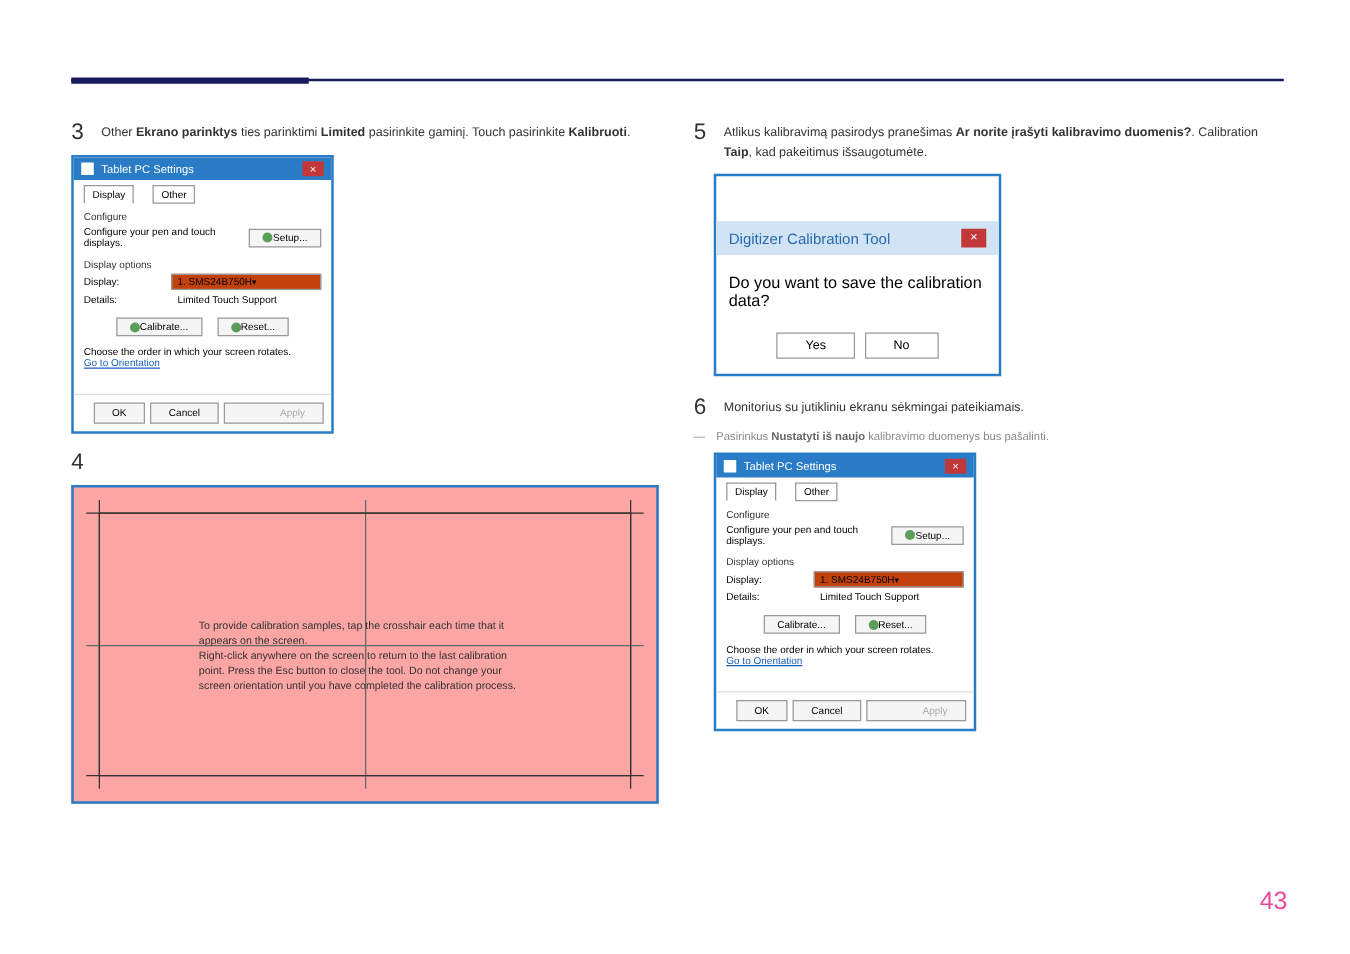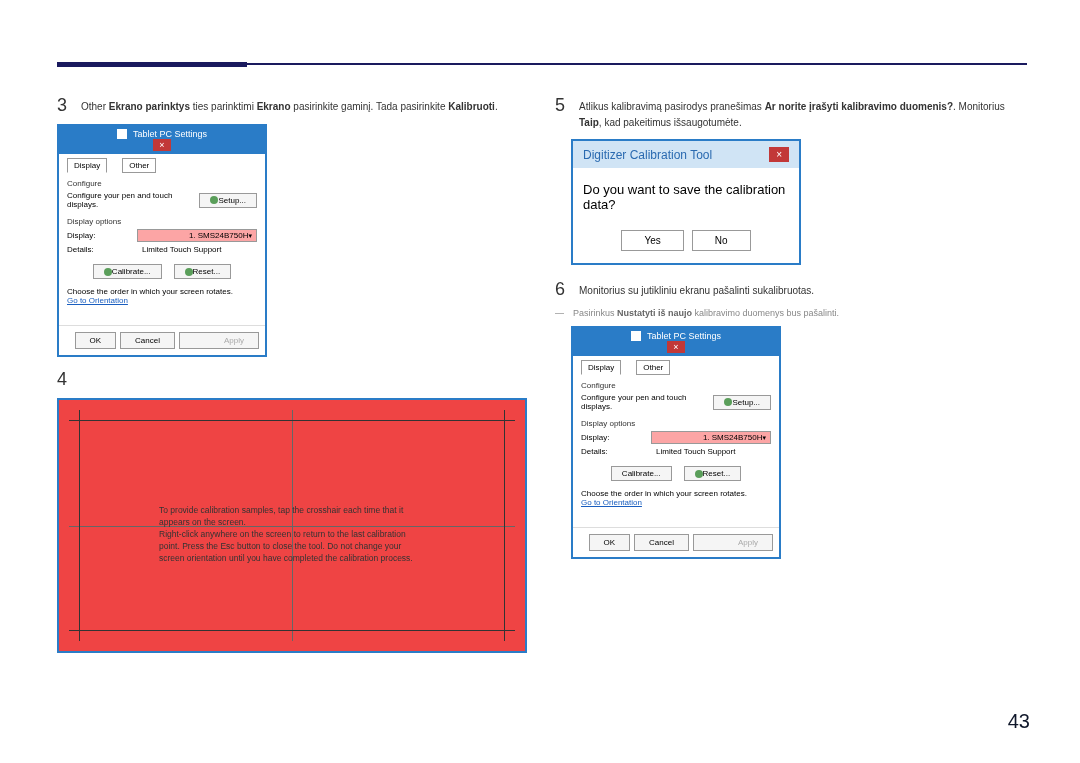--- a/index.html
+++ b/index.html
@@ -9,74 +9,74 @@
   .header-thick { position: absolute; top: 62px; left: 57px; width: 190px; height: 5px; background: #1a1a5e; }
   
   .col-left { position: absolute; top: 95px; left: 57px; width: 475px; }
   .col-right { position: absolute; top: 95px; left: 555px; width: 470px; }
   
   .step { display: flex; align-items: flex-start; margin-bottom: 8px; }
   .step-num { font-size: 18px; font-weight: 300; color: #333; width: 24px; flex-shrink: 0; }
   .step-text { font-size: 10px; color: #333; line-height: 1.6; padding-top: 4px; }
   
   .window { border: 2px solid #2a7cc7; background: #fff; margin-left: 0; margin-bottom: 12px; }
-  .titlebar { background: #2a7cc7; color: #fff; font-size: 9px; padding: 3px 6px; display: flex; align-items: center; justify-content: space-between; flex-direction: column; }
+  .titlebar { background: #2a7cc7; color: #fff; font-size: 9px; padding: 3px 6px; display: flex; align-items: center; justify-content: space-between; }
   .titlebar-left { display: flex; align-items: center; gap: 6px; }
   .title-icon { width: 10px; height: 10px; background: #fff; display: inline-block; }
   .close-btn { background: #c23838; color: #fff; padding: 1px 6px; font-size: 9px; cursor: pointer; }
   .window-body { padding: 4px 8px 10px 8px; font-size: 8px; }
   .tabs { display: flex; gap: 16px; margin-bottom: 6px; }
   .tab { border: 1px solid #999; padding: 2px 6px; font-size: 8px; background: #fff; margin-right: -1px; }
   .tab.active { border-bottom-color: #fff; }
   .section-label { font-size: 8px; color: #333; margin: 3px 0; }
   .row { display: flex; align-items: center; margin: 3px 0; gap: 10px; }
   .row-label { width: 65px; font-size: 8px; }
   .btn { border: 1px solid #999; background: #f5f5f5; font-size: 8px; padding: 2px 10px; cursor: pointer; display: inline-flex; align-items: center; gap: 0; }
   .btn-icon { width: 8px; height: 8px; background: #5a9e5a; border-radius: 50%; display: inline-block; }
-  .dropdown { border: 1px solid #999; font-size: 8px; padding: 1px 4px; background: #fca5a5; min-width: 120px; display: flex; justify-content: flex-end; align-items: center; }
+  .dropdown { border: 1px solid #999; font-size: 8px; padding: 1px 4px; background: #c2410c; min-width: 120px; display: flex; justify-content: flex-start; align-items: center; }
   .caret { font-size: 7px; }
   .link { color: #1a5ebf; text-decoration: underline; font-size: 8px; cursor: pointer; }
   .dialog-btns { display: flex; justify-content: flex-end; gap: 4px; padding: 6px; border-top: 1px solid #ddd; margin-top: 10px; }
   .dialog-btn { border: 1px solid #999; background: #f5f5f5; font-size: 8px; padding: 3px 14px; cursor: pointer; }
   .dialog-btn.disabled { color: #aaa; padding-left: 44px; }
   
-  .calib-screen { border: 2px solid #2a7cc7; background: #ef4444; margin-top: 4px; width: 470px; height: 255px; position: relative; }
+  .calib-screen { border: 2px solid #2a7cc7; background: #fca5a5; margin-top: 4px; width: 470px; height: 255px; position: relative; }
   .calib-inner { position: absolute; inset: 20px; border: 1px solid #333; }
   .gv1 { left: 20px; top: 10px; bottom: 10px; width: 1px; background: #333; position: absolute; }
   .gv2 { right: 20px; top: 10px; bottom: 10px; width: 1px; background: #333; position: absolute; }
   .gh1 { top: 20px; left: 10px; right: 10px; height: 1px; background: #333; position: absolute; }
   .gh2 { bottom: 20px; left: 10px; right: 10px; height: 1px; background: #333; position: absolute; }
   .gvm { left: 50%; top: 10px; bottom: 10px; width: 1px; background: #666; position: absolute; }
   .ghm { top: 50%; left: 10px; right: 10px; height: 1px; background: #666; position: absolute; }
   .calib-text { position: absolute; top: 105px; left: 100px; right: 100px; font-size: 8.5px; line-height: 1.4; color: #333; }
   
   .dialog2 { border: 2px solid #2a7cc7; background: #fff; width: 230px; margin-bottom: 14px; margin-left: 16px; }
-  .dialog2-title { background: #d0e4f5; color: #2a6ab0; padding: 6px 10px; font-size: 12px; display: flex; justify-content: space-between; align-items: center; }
+  .dialog2-title { background: #d0e4f5; color: #2a6ab0; padding: 6px 10px; font-size: 12px; display: flex; justify-content: space-between; align-items: center; margin-top: 36px; }
   .dialog2-close { background: #c23838; color: #fff; padding: 2px 7px; font-size: 10px; cursor: pointer; }
   .dialog2-body { padding: 14px 10px 10px 10px; font-size: 13px; }
   .dialog2-btns { display: flex; justify-content: center; gap: 8px; padding: 8px 0 12px 0; }
   .dialog2-btn { border: 1px solid #999; background: #fff; padding: 4px 22px; font-size: 10px; cursor: pointer; }
   
   .note { display: flex; font-size: 9px; color: #888; margin: 6px 0 8px 0; }
   .note-dash { width: 18px; }
   
-  .page-num { position: absolute; bottom: 30px; right: 50px; font-size: 20px; color: #0f172a; }
+  .page-num { position: absolute; bottom: 30px; right: 50px; font-size: 20px; color: #ec4899; }
   .small-dash { color: #888; }
 </style>
 </head>
 <body>
 
 <div class="header-bar"></div>
 <div class="header-thick"></div>
 
 <div class="col-left">
   <div class="step">
     <div class="step-num">3</div>
     <div class="step-text">
-      <span>Other </span><b>Ekrano parinktys</b><span> ties parinktimi </span><b>Ekrano</b><span> pasirinkite gaminį. Tada pasirinkite </span><b>Kalibruoti</b><span>.</span>
+      <span>Other </span><b>Ekrano parinktys</b><span> ties parinktimi </span><b>Limited</b><span> pasirinkite gaminį. Touch pasirinkite </span><b>Kalibruoti</b><span>.</span>
     </div>
   </div>
 
   <div class="window" style="width: 210px; margin-left: 0;">
     <div class="titlebar">
       <div class="titlebar-left">
         <span class="title-icon"></span>
         <span>Tablet PC Settings</span>
       </div>
       <span class="close-btn">×</span>
@@ -140,39 +140,39 @@
     <div class="calib-inner"></div>
     <div class="calib-text" style="white-space: pre-line;">To provide calibration samples, tap the crosshair each time that it appears on the screen.
 Right-click anywhere on the screen to return to the last calibration point. Press the Esc button to close the tool. Do not change your screen orientation until you have completed the calibration process.</div>
   </div>
 </div>
 
 <div class="col-right">
   <div class="step">
     <div class="step-num">5</div>
     <div class="step-text">
-      <span>Atlikus kalibravimą pasirodys pranešimas </span><b>Ar norite įrašyti kalibravimo duomenis?</b><span>. Monitorius </span><b>Taip</b><span>, kad pakeitimus išsaugotumėte.</span>
+      <span>Atlikus kalibravimą pasirodys pranešimas </span><b>Ar norite įrašyti kalibravimo duomenis?</b><span>. Calibration </span><b>Taip</b><span>, kad pakeitimus išsaugotumėte.</span>
     </div>
   </div>
 
   <div class="dialog2">
     <div class="dialog2-title">
       <span>Digitizer Calibration Tool</span>
       <span class="dialog2-close">×</span>
     </div>
     <div class="dialog2-body">Do you want to save the calibration data?</div>
     <div class="dialog2-btns">
       <div class="dialog2-btn">Yes</div>
       <div class="dialog2-btn">No</div>
     </div>
   </div>
 
   <div class="step">
     <div class="step-num">6</div>
-    <div class="step-text">Monitorius su jutikliniu ekranu pašalinti sukalibruotas.</div>
+    <div class="step-text">Monitorius su jutikliniu ekranu sėkmingai pateikiamais.</div>
   </div>
 
   <div class="note">
     <div class="note-dash small-dash">―</div>
     <div>
       <span>Pasirinkus </span><b style="color:#666;">Nustatyti iš naujo</b><span> kalibravimo duomenys bus pašalinti.</span>
     </div>
   </div>
 
   <div class="window" style="width: 210px; margin-left: 16px;">

